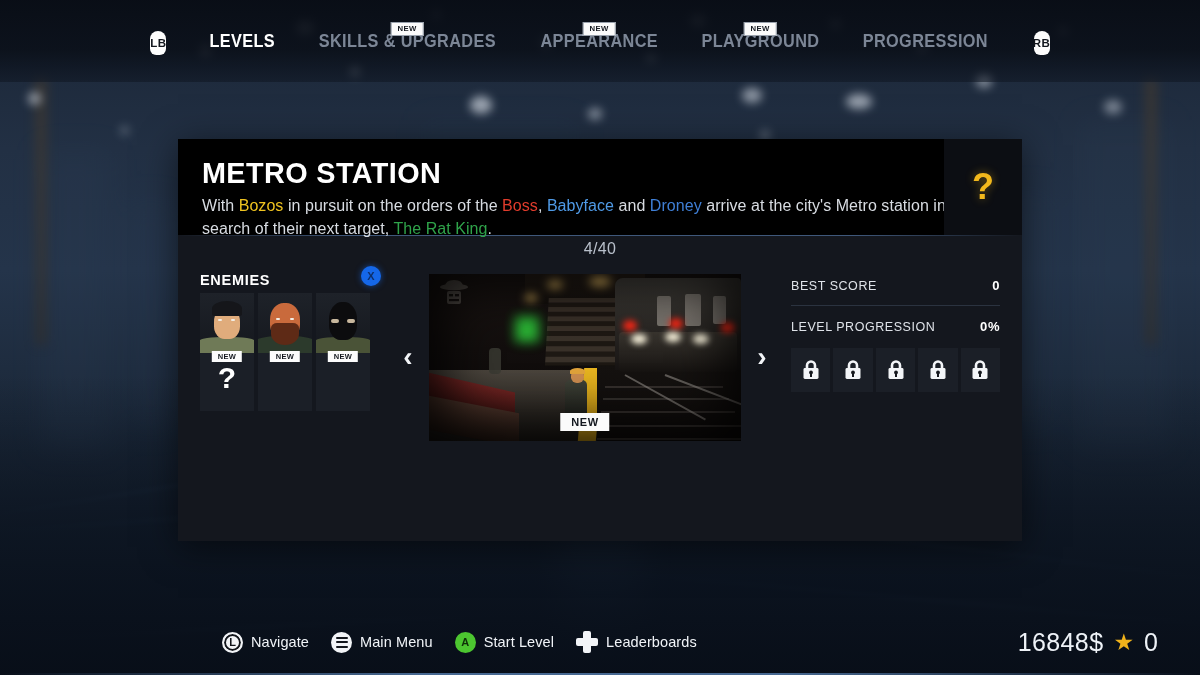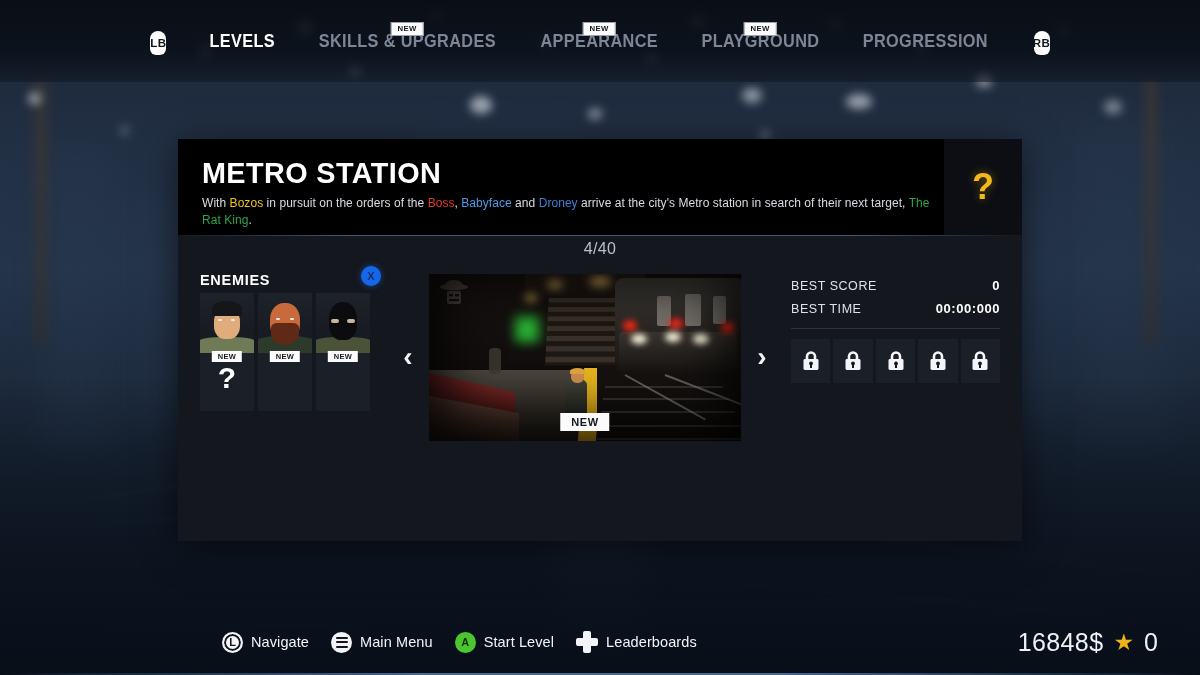--- a/index.html
+++ b/index.html
@@ -88,21 +88,21 @@
   #panel-header {
     position:relative; height:96px; background:#000000;
     padding:18px 22px 0 24px;
   }
   #level-title {
     font-size:30px; font-weight:bold; color:#ffffff;
     letter-spacing:.4px; transform:scaleX(.96); transform-origin:left center;
     line-height:1.06;
   }
   #level-desc {
-    margin-top:6px; font-size:12px; line-height:1.42; color:#d8dce2;
+    margin-top:6px; font-size:16px; line-height:1.42; color:#d8dce2;
     max-width:745px; letter-spacing:.05px;
   }
   #level-desc .c-bozos  { color:#f0c420; }
   #level-desc .c-boss   { color:#e23c2c; }
   #level-desc .c-baby   { color:#4f9ae6; }
   #level-desc .c-droney { color:#3f7fd6; }
   #level-desc .c-rat    { color:#2fa34a; }
   #help-slot {
     position:absolute; right:0; top:0; width:78px; height:96px;
     background:#0c0e13;
@@ -479,27 +479,27 @@
       </div>
 
       <div class="arrow">›</div>
     </div>
 
     <div id="stats-col">
       <div class="stat-row">
         <span>BEST SCORE</span>
         <span class="val">0</span>
       </div>
+
+      <div id="stats-sep"></div>
+
       <div class="stat-row">
-        <span>BEST TIME</span>
-        <span class="val">00:00:000</span>
+        <span>LEVEL PROGRESSION</span>
+        <span class="val">0%</span>
       </div>
-
-      <div id="stats-sep"></div>
-
 
       <div id="locks-row">
         <div class="lock-tile">
           <svg width="20" height="22" viewBox="0 0 20 22">
               <path d="M6 9V6.5a4 4 0 018 0V9" stroke="#f3f5f8" stroke-width="2.6" fill="none"></path>
               <rect x="2.5" y="9" width="15" height="11" rx="1.4" fill="#f3f5f8"></rect>
               <circle cx="10" cy="13.4" r="1.9" fill="#15181e"></circle>
               <rect x="9" y="14" width="2" height="4" fill="#15181e"></rect>
             </svg>
         </div>

